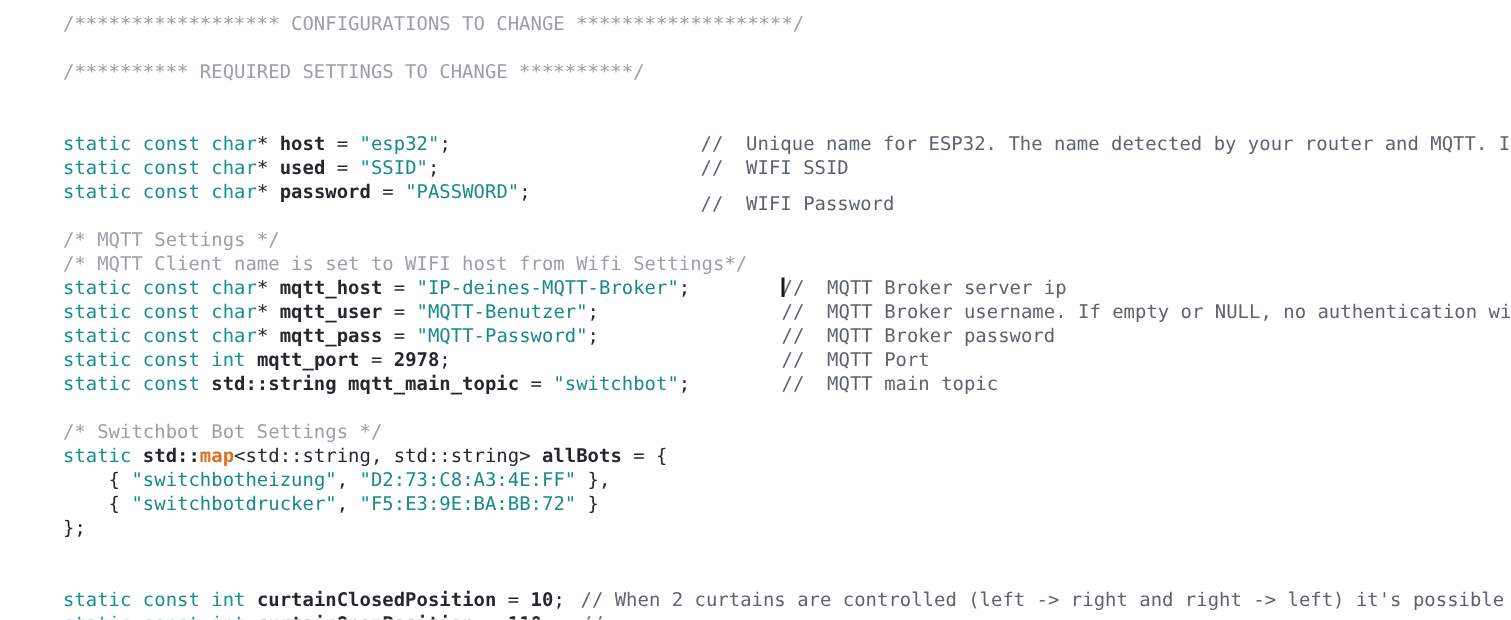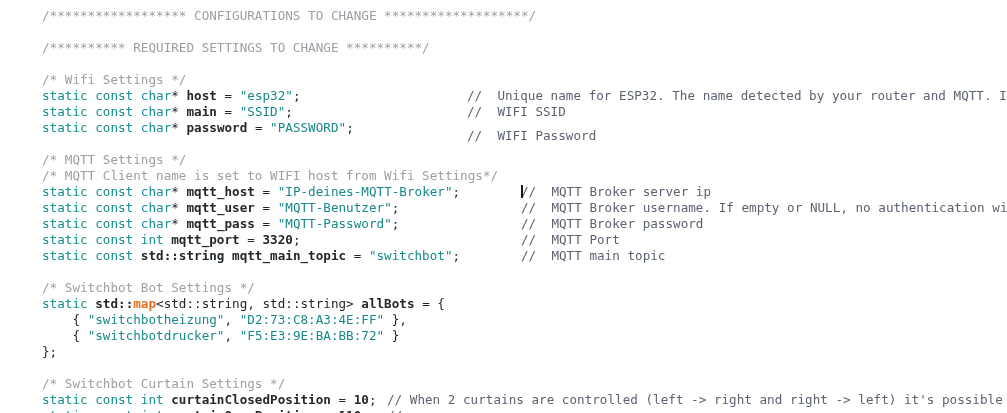--- a/index.html
+++ b/index.html
@@ -42,42 +42,40 @@
     margin-right:-1.5px;
     position:relative;
   }
 </style>
 </head>
 <body>
 
 <div id="editor">
     <div class="line" style="top: 8px; left: 0px;"><span class="cmt">/****************** CONFIGURATIONS TO CHANGE *******************/</span></div>
     <div class="line" style="top: 40px; left: 0px;"><span class="cmt">/********** REQUIRED SETTINGS TO CHANGE **********/</span></div>
-    <div class="line" style="top: 72px; left: 0px;"><span class="cmt">/* Wifi Settings */</span></div>
     <div class="line" style="top: 88px; left: 0px;"><span class="kw">static const char</span><span class="op">* </span><span class="id">host</span><span class="op"> = </span><span class="str">"esp32"</span><span class="op">;</span></div>
     <div class="line" style="top: 88px; left: 425px;"><span class="cmt2">//  Unique name for ESP32. The name detected by your router and MQTT. If you are usi</span></div>
-    <div class="line" style="top: 104px; left: 0px;"><span class="kw">static const char</span><span class="op">* </span><span class="id">main</span><span class="op"> = </span><span class="str">"SSID"</span><span class="op">;</span></div>
+    <div class="line" style="top: 104px; left: 0px;"><span class="kw">static const char</span><span class="op">* </span><span class="id">used</span><span class="op"> = </span><span class="str">"SSID"</span><span class="op">;</span></div>
     <div class="line" style="top: 104px; left: 425px;"><span class="cmt2">//  WIFI SSID</span></div>
     <div class="line" style="top: 120px; left: 0px;"><span class="kw">static const char</span><span class="op">* </span><span class="id">password</span><span class="op"> = </span><span class="str">"PASSWORD"</span><span class="op">;</span></div>
     <div class="line" style="top: 128px; left: 425px;"><span class="cmt2">//  WIFI Password</span></div>
     <div class="line" style="top: 152px; left: 0px;"><span class="cmt">/* MQTT Settings */</span></div>
     <div class="line" style="top: 168px; left: 0px;"><span class="cmt">/* MQTT Client name is set to WIFI host from Wifi Settings*/</span></div>
     <div class="line" style="top: 184px; left: 0px;"><span class="kw">static const char</span><span class="op">* </span><span class="id">mqtt_host</span><span class="op"> = </span><span class="str">"IP-deines-MQTT-Broker"</span><span class="op">;</span></div>
     <div class="line" style="top: 200px; left: 0px;"><span class="kw">static const char</span><span class="op">* </span><span class="id">mqtt_user</span><span class="op"> = </span><span class="str">"MQTT-Benutzer"</span><span class="op">;</span></div>
     <div class="line" style="top: 184px; left: 479px;"><span class="caret"></span><span class="cmt2">//  MQTT Broker server ip</span></div>
     <div class="line" style="top: 200px; left: 479px;"><span class="cmt2">//  MQTT Broker username. If empty or NULL, no authentication will be used</span></div>
     <div class="line" style="top: 216px; left: 0px;"><span class="kw">static const char</span><span class="op">* </span><span class="id">mqtt_pass</span><span class="op"> = </span><span class="str">"MQTT-Password"</span><span class="op">;</span></div>
     <div class="line" style="top: 216px; left: 479px;"><span class="cmt2">//  MQTT Broker password</span></div>
-    <div class="line" style="top: 232px; left: 0px;"><span class="kw">static const int</span><span class="op"> </span><span class="id">mqtt_port</span><span class="op"> = </span><span class="num">3320</span><span class="op">;</span></div>
+    <div class="line" style="top: 232px; left: 0px;"><span class="kw">static const int</span><span class="op"> </span><span class="id">mqtt_port</span><span class="op"> = </span><span class="num">2978</span><span class="op">;</span></div>
     <div class="line" style="top: 232px; left: 479px;"><span class="cmt2">//  MQTT Port</span></div>
     <div class="line" style="top: 248px; left: 0px;"><span class="kw">static const </span><span class="id">std::string</span><span class="op"> </span><span class="id">mqtt_main_topic</span><span class="op"> = </span><span class="str">"switchbot"</span><span class="op">;</span></div>
     <div class="line" style="top: 248px; left: 479px; text-align: right;"><span class="cmt2">//  MQTT main topic</span></div>
     <div class="line" style="top: 280px; left: 0px;"><span class="cmt">/* Switchbot Bot Settings */</span></div>
     <div class="line" style="top: 296px; left: 0px;"><span class="kw">static </span><span class="id">std::</span><span class="ty">map</span><span class="op">&lt;std::string, std::string&gt; </span><span class="id">allBots</span><span class="op"> = {</span></div>
     <div class="line" style="top: 312px; left: 0px;"><span class="op">    { </span><span class="str">"switchbotheizung"</span><span class="op">, </span><span class="str">"D2:73:C8:A3:4E:FF"</span><span class="op"> },</span></div>
     <div class="line" style="top: 328px; left: 0px;"><span class="op">    { </span><span class="str">"switchbotdrucker"</span><span class="op">, </span><span class="str">"F5:E3:9E:BA:BB:72"</span><span class="op"> }</span></div>
     <div class="line" style="top: 344px; left: 0px;"><span class="op">};</span></div>
-    <div class="line" style="top: 376px; left: 0px;"><span class="cmt">/* Switchbot Curtain Settings */</span></div>
     <div class="line" style="top: 392px; left: 0px;"><span class="kw">static const int</span><span class="op"> </span><span class="id">curtainClosedPosition</span><span class="op"> = </span><span class="num">10</span><span class="op">;</span></div>
     <div class="line" style="top: 392px; left: 345px;"><span class="cmt2">// When 2 curtains are controlled (left -&gt; right and right -&gt; left) it's possible one of the cur</span></div>
     <div class="line" style="top: 408px; left: 0px;"><span class="kw">static const int</span><span class="op"> </span><span class="id">curtainOpenPosition</span><span class="op"> = </span><span class="num">110</span><span class="op">;</span></div>
     <div class="line" style="top: 408px; left: 345px;"><span class="cmt2">// ...</span></div>
   </div>
 
 </body></html>

